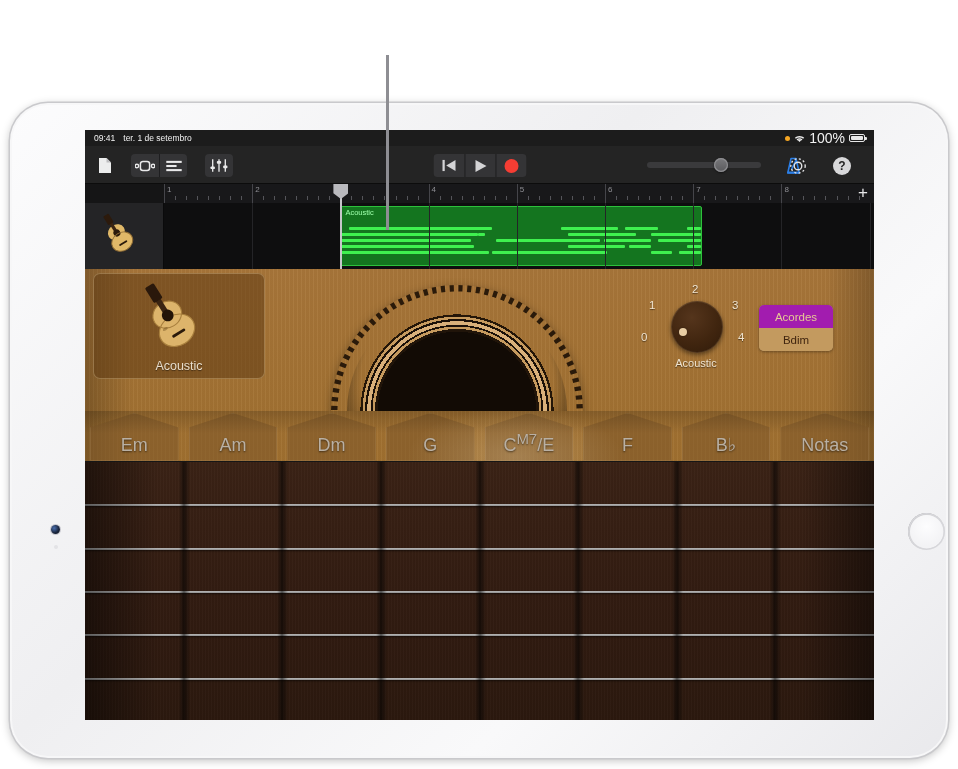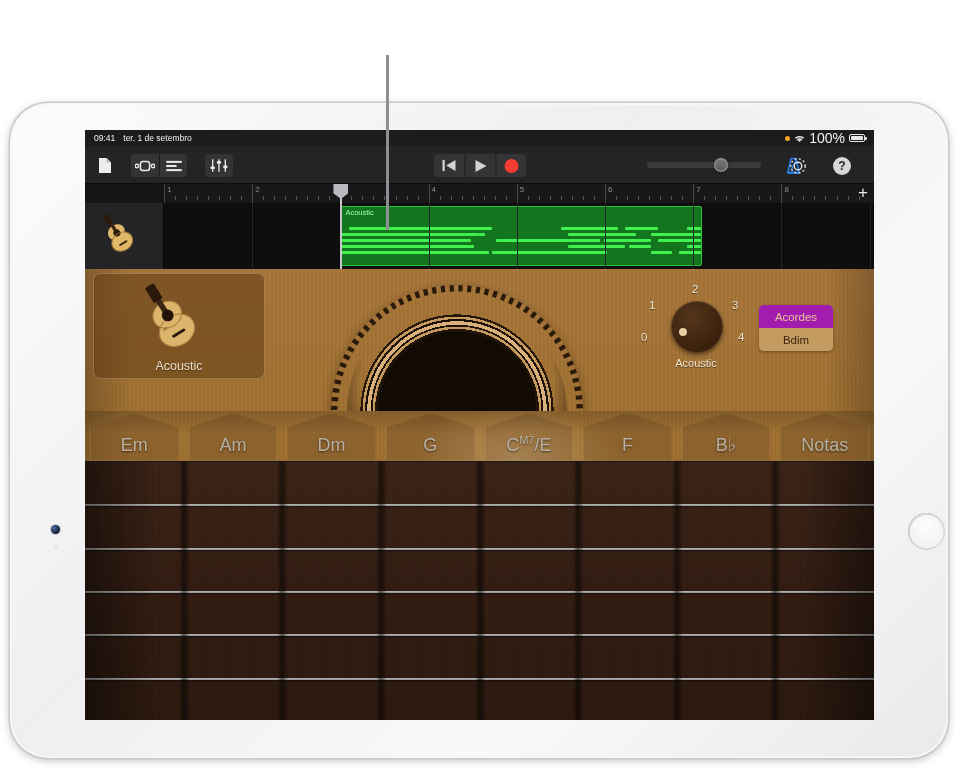--- a/index.html
+++ b/index.html
@@ -269,21 +269,21 @@
     background: rgba(126,88,42,.55);
     box-shadow: inset 0 0 0 1px rgba(255,230,185,.10);
     clip-path: polygon(0% 30%, 50% 0%, 100% 30%, 100% 100%, 0% 100%);
   }
   .chord-name {
     position:relative; z-index:2;
     color:#b9b0a4; font-size:18px;
     text-shadow:0 1px 2px rgba(0,0,0,.55);
     white-space:nowrap;
   }
-  .chord-name sup { font-size:11px; vertical-align:super; }
+  .chord-name sup { font-size:15px; vertical-align:super; }
   #glow-overlay{
     position:absolute; left:0; top:0; width:100%; height:50px;
     background: radial-gradient(ellipse 150px 70px at 430px 46px, rgba(255,240,210,.22) 0%, rgba(255,240,210,0) 72%),
                 linear-gradient(180deg, rgba(0,0,0,.18), rgba(0,0,0,0) 45%);
     pointer-events:none;
   }
 
   
   #fretboard {
     position:relative; width:100%; height:260px;

